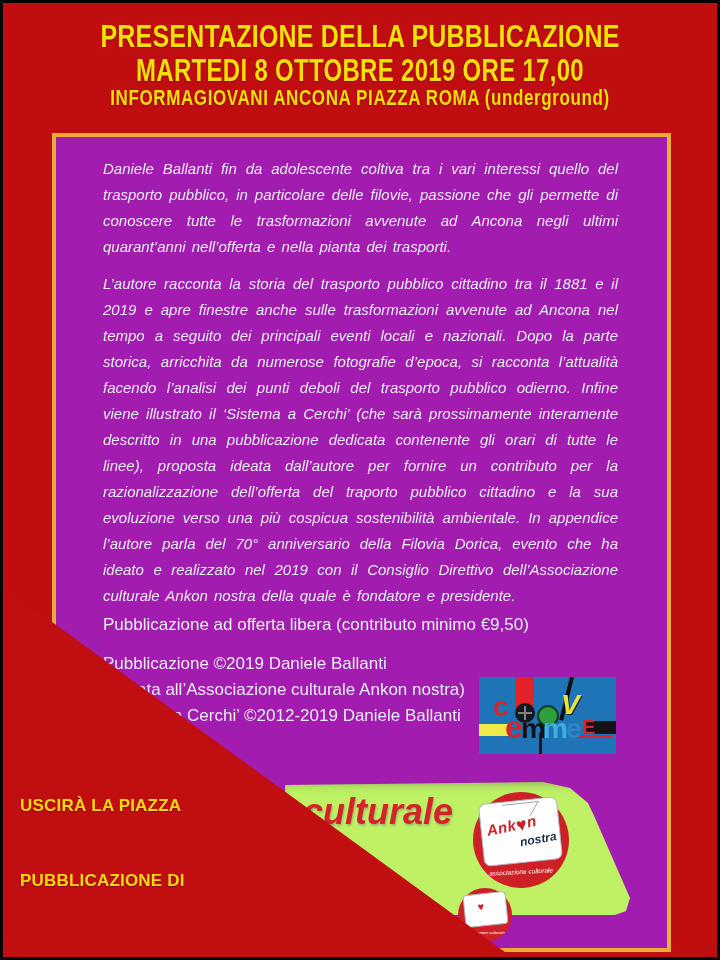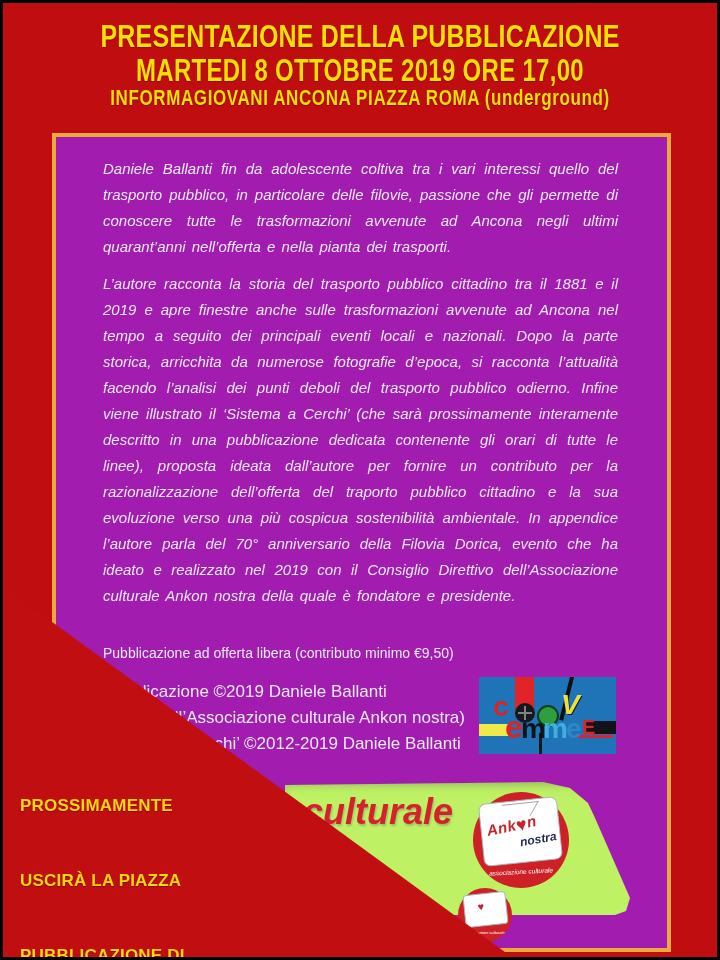--- a/index.html
+++ b/index.html
@@ -14,22 +14,22 @@
   .hl1{font-size:25px;transform:scaleY(1.25);height:34px;line-height:30px;letter-spacing:.2px;}
   .hl2{font-size:24px;transform:scaleY(1.3);height:34px;line-height:30px;letter-spacing:.3px;}
   .hl3{font-size:17px;transform:scaleY(1.25);height:22px;line-height:21px;letter-spacing:.6px;}
 
   
   .panel{position:absolute;left:52px;top:133px;width:611px;height:811px;
          background:#a21caf;border:4px solid #ECAA3C;z-index:1;}
   .panel-content{position:absolute;left:47px;top:19px;width:515px;color:#E8ECF4;}
   .para{margin:0 0 11px 0;font-style:italic;font-size:15px;line-height:26px;
         text-align:justify;word-spacing:2px;}
-  .para.p2{margin-bottom:31px;}
-  .offer{margin:0 0 13px 0;font-size:14px;line-height:26px;white-space:nowrap;}
+  .para.p2{margin-bottom:3px;}
+  .offer{margin:0 0 13px 0;font-size:17px;line-height:26px;white-space:nowrap;}
   .credit{font-size:17px;line-height:26px;white-space:nowrap;}
 
   
   .cv{position:absolute;left:423px;top:540px;width:137px;height:77px;background:#1F74B8;overflow:hidden;}
   .cv *{position:absolute;}
   .cv-redbar{left:36px;top:0;width:19px;height:39px;background:#E02427;}
   .cv-slash{left:86px;top:-4px;width:4px;height:48px;background:#0E0F12;transform:rotate(14deg);}
   .cv-yellowbar{left:0;top:47px;width:30px;height:12px;background:#EFEA49;}
   .cv-blackbar{left:106px;top:44px;width:31px;height:13px;background:#121318;}
   .cv-redline{left:94px;top:58px;width:40px;height:3px;background:#D8242A;}
@@ -140,21 +140,20 @@
   <div class="mini">
     <div class="mini-inner">
       <span class="mini-heart">♥</span>
     </div>
     <div class="mini-cap">associazione culturale</div>
   </div>
 
   <div class="triangle"></div>
 
   <div class="announce">
-    <div>PROSSIMAMENTE</div>
     <div>USCIRÀ LA PIAZZA</div>
     <div>PUBBLICAZIONE DI</div>
     
     
     
     
     
   </div>
 
   <div class="frame"></div>

